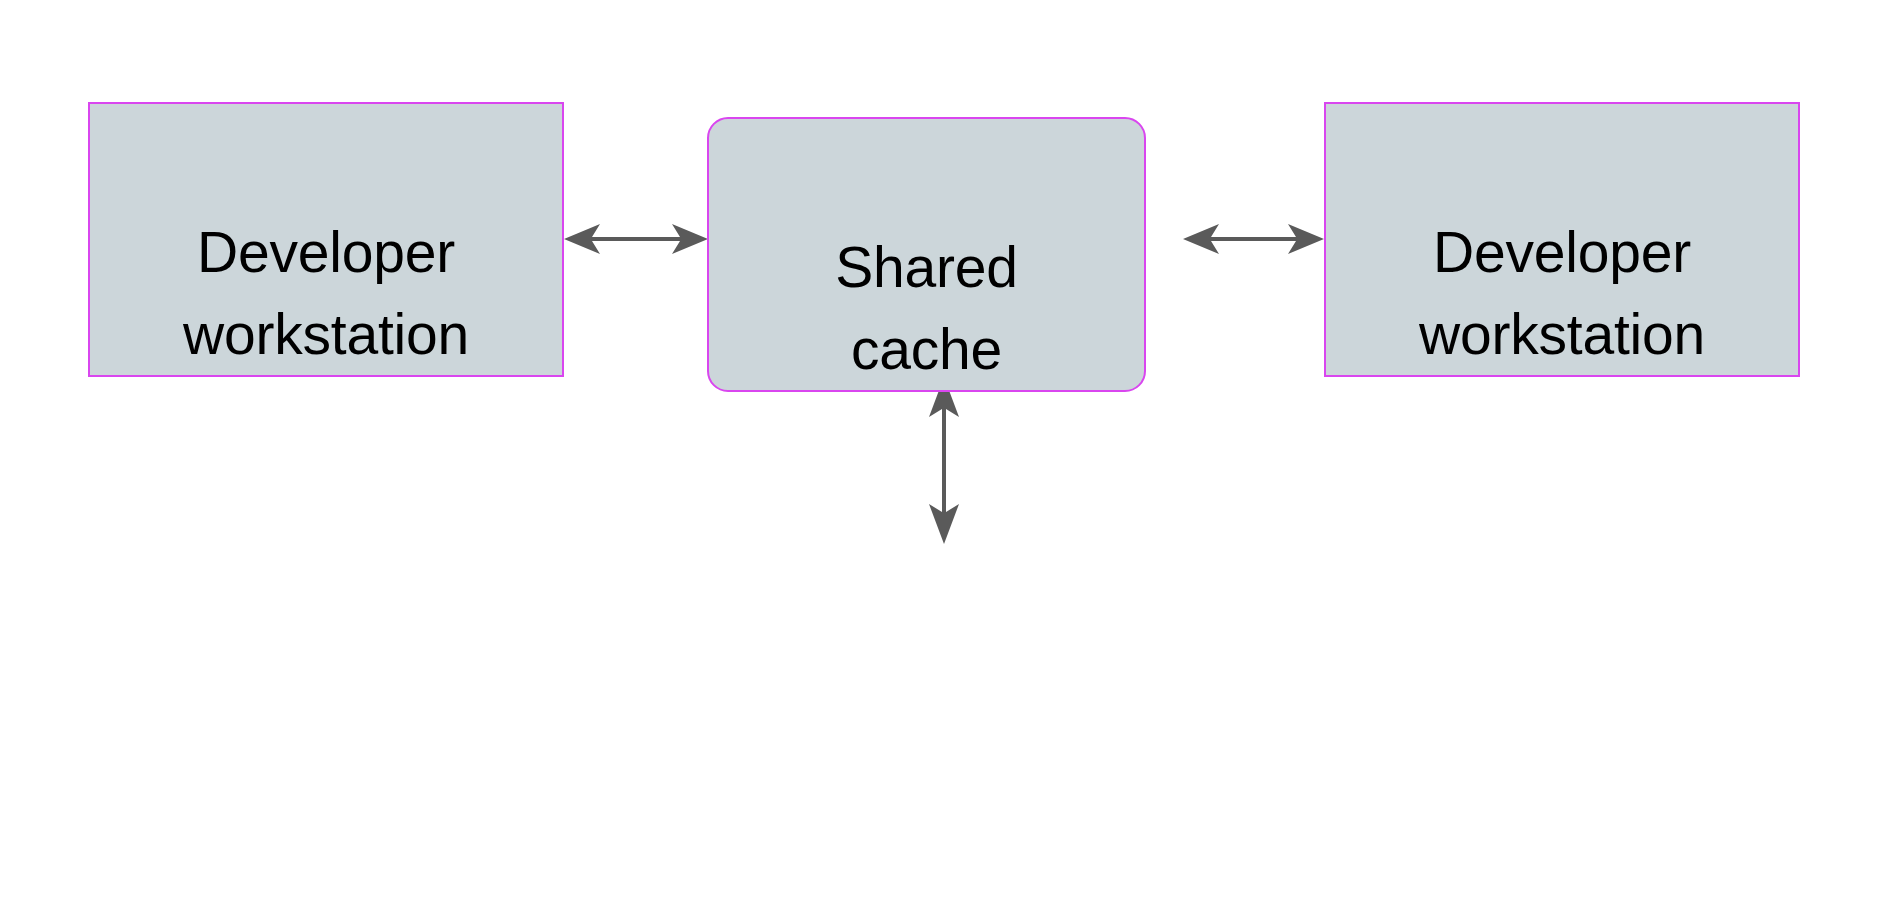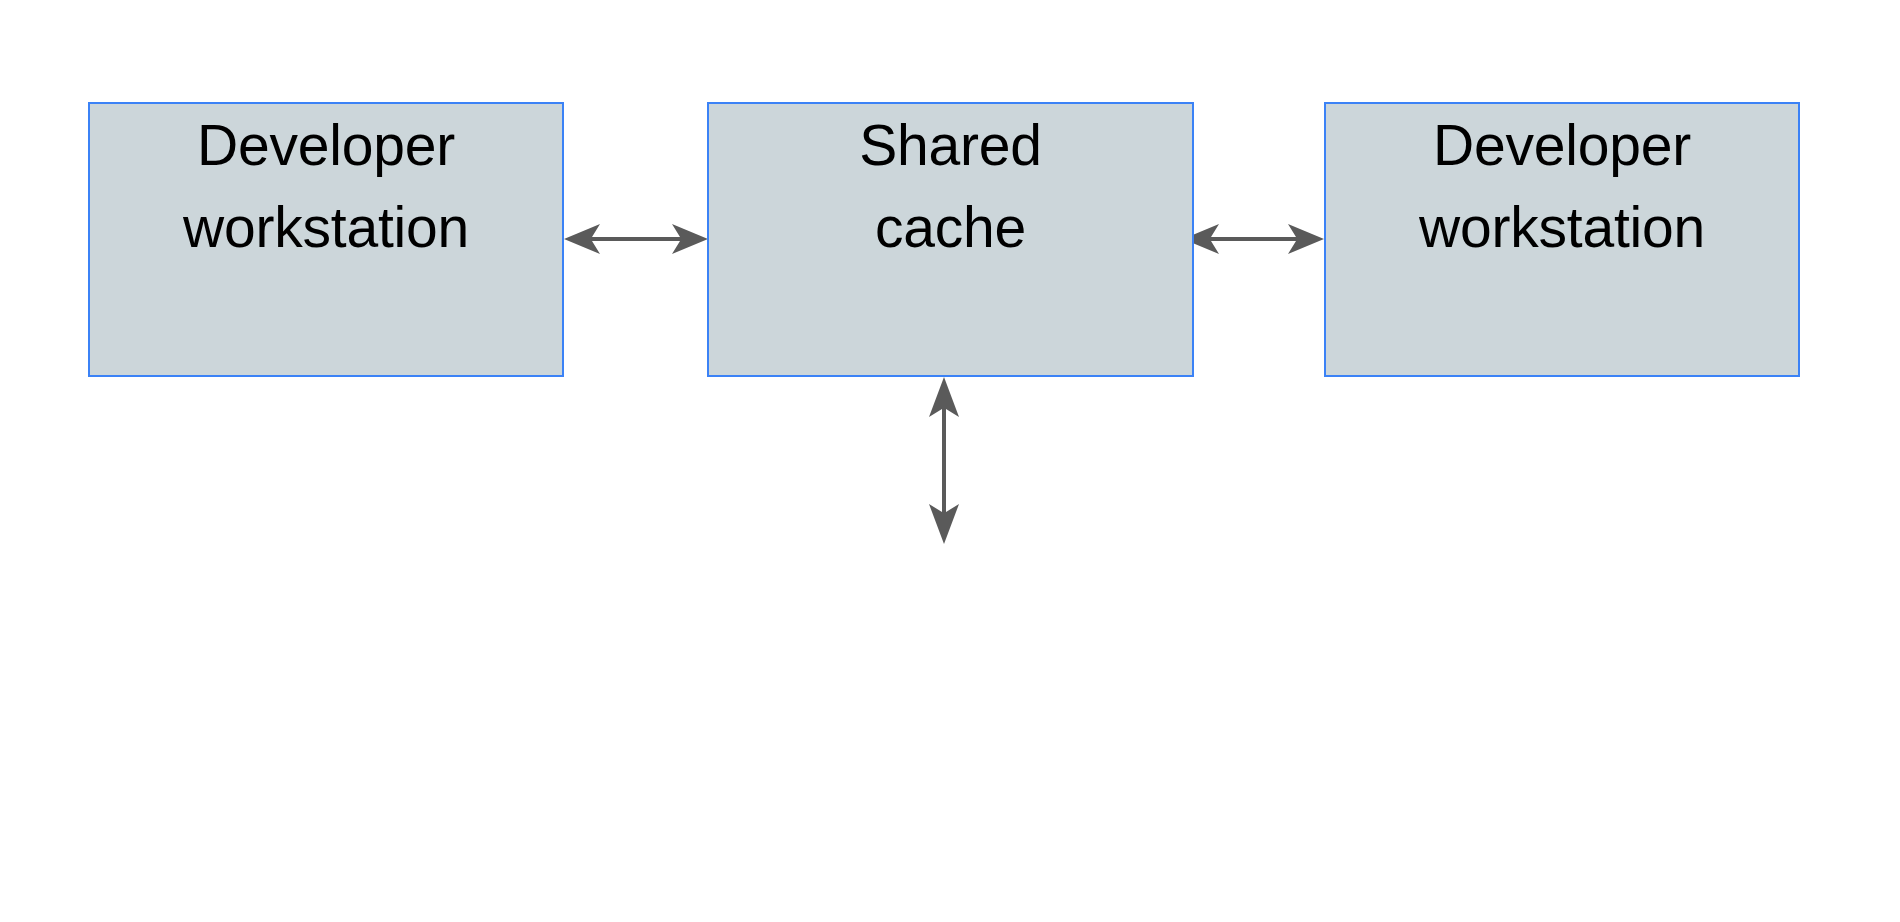--- a/index.html
+++ b/index.html
@@ -14,23 +14,23 @@
     position: relative;
     width: 1900px;
     height: 922px;
     background: #ffffff;
     overflow: hidden;
   }
   .node {
     position: absolute;
     box-sizing: border-box;
     background: #ccd6da;
-    border: 2px solid #3b82f6;
+    border: 2px solid #d946ef;
     display: flex;
-    align-items: flex-start;
+    align-items: flex-end;
     justify-content: center;
     text-align: center;
   }
   .node-label {
     color: #000000;
     font-family: "Liberation Sans", sans-serif;
     font-size: 57px;
     line-height: 1.44;
     font-weight: 400;
     letter-spacing: -0.2px;
@@ -73,21 +73,21 @@
         <path d="M20 0 L35 40 L22 32 L22 135 L35 127 L20 167 L5 127 L18 135 L18 32 L5 40 Z"></path>
       </g>
     </svg>
   </div>
 
   <div class="node" style="left:88px; top:102px; width:476px; height:275px;">
     <span class="node-label">Developer
 workstation</span>
   </div>
 
-  <div class="node" style="left:707px; top:102px; width:487px; height:275px;">
+  <div class="node" style="left:707px; top:117px; width:439px; height:275px;border-radius:21px;">
     <span class="node-label">Shared
 cache</span>
   </div>
 
   <div class="node" style="left:1324px; top:102px; width:476px; height:275px;">
     <span class="node-label">Developer
 workstation</span>
   </div>
 
 

